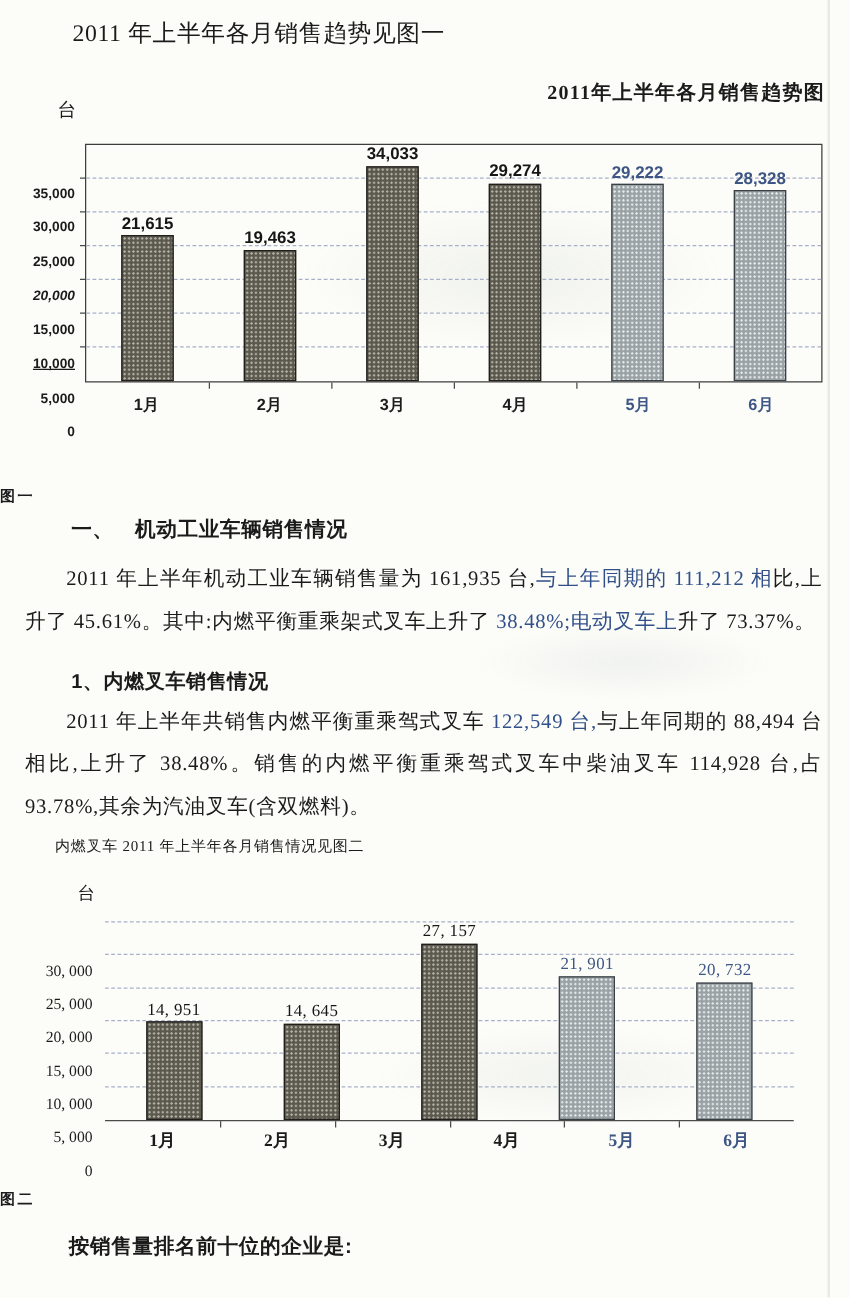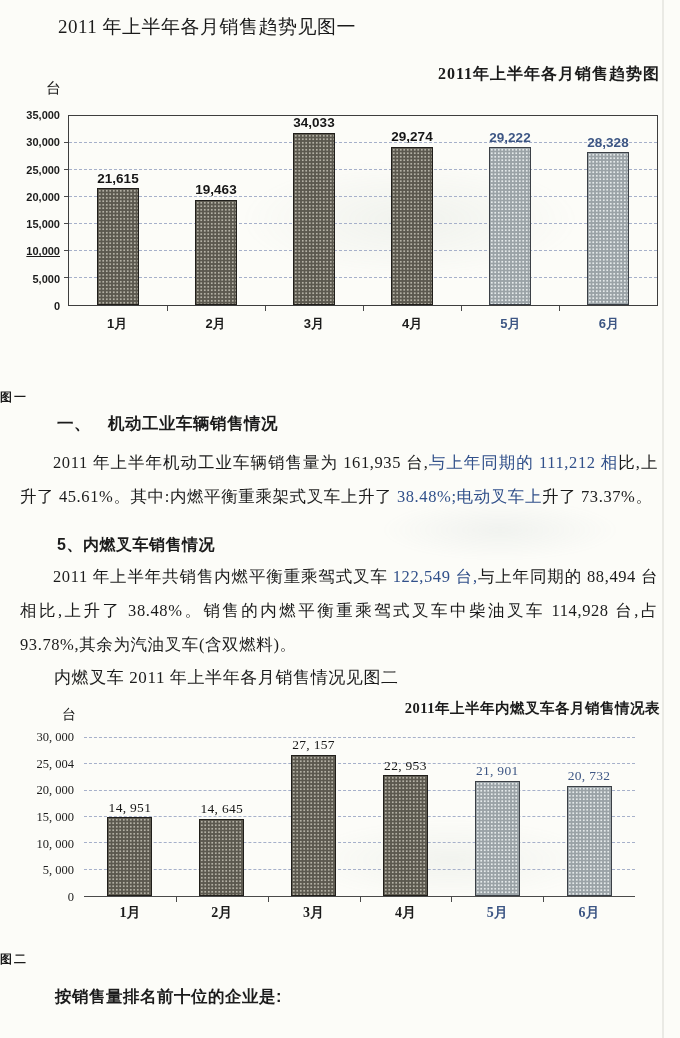--- a/index.html
+++ b/index.html
@@ -56,21 +56,21 @@
     background-image:radial-gradient(rgba(242,246,246,.85) .8px,transparent 1.05px);
     background-size:3.5px 3.5px;}
   .bval{line-height:1;white-space:nowrap;margin-bottom:3px;color:#161616;}
   .chart-a .bval{font-family:"Liberation Sans","DejaVu Sans",sans-serif;font-weight:700;font-size:13.5px;}
   .chart-b .bval{font-size:13.5px;letter-spacing:.3px;}
   .bval.blue{color:#3d5684;}
 
   .ylab{position:absolute;}
   .chart-a .ylab{left:0;top:55px;width:62px;height:191px;font-family:"Liberation Sans","DejaVu Sans",sans-serif;font-weight:700;font-size:11px;}
   .chart-b .ylab{left:0;top:42px;width:78px;height:160px;font-size:12.5px;}
-  .ylab span{position:absolute;transform:translateY(-50%);white-space:nowrap;}
+  .ylab span{position:absolute;transform:translateY(-50%);white-space:nowrap;margin-top:40px;}
   .chart-a .ylab span{right:2px;}
   .chart-b .ylab span{right:4px;}
 
   .xlab{position:absolute;display:flex;}
   .chart-a .xlab{left:68px;top:255px;width:590px;font-family:"Liberation Sans","DejaVu Sans",sans-serif;font-weight:700;font-size:13px;}
   .chart-b .xlab{left:84px;top:209px;width:551px;font-size:14px;font-weight:600;}
   .xlab .xl{flex:1;text-align:center;}
   .xl.blue{color:#3d5684;}
 
   .tick{position:absolute;bottom:-6px;width:1px;height:5px;background:#4a4a4a;}
@@ -79,41 +79,41 @@
   .fig-cap{font-size:12px;font-weight:600;letter-spacing:2px;}
   .cap1{margin-top:53px;}
   .cap2{margin-top:24px;}
 
   .h-sec{font-family:Liberation Mono, monospace;font-weight:700;font-size:16.5px;margin:7px 20px 0 57px;letter-spacing:.5px;}
   .h-sub{font-family:"Liberation Sans","DejaVu Sans",sans-serif;font-weight:700;font-size:16px;margin:21px 20px 0 57px;letter-spacing:.5px;}
   .h-bot{font-family:"Liberation Sans","DejaVu Sans",sans-serif;font-weight:700;font-size:16.5px;margin:18px 20px 0 55px;letter-spacing:.5px;}
 
   .body-p{font-size:16.5px;line-height:34px;text-align:justify;margin:11px 22px 0 20px;text-indent:2em;letter-spacing:.6px;}
   .p2{margin-top:4px;}
-  .lead-line{font-size:17px;line-height:31px;margin:0 22px 0 20px;text-indent:2em;letter-spacing:.6px;}
+  .lead-line{font-size:12px;line-height:31px;margin:0 22px 0 20px;text-indent:2em;letter-spacing:.6px;}
   .blue-text{color:var(--blue);}
 </style>
 </head>
 <body>
 
 <div class="smudge s1"></div>
 <div class="smudge s2"></div>
 <div class="smudge s3"></div>
 <div class="edge"></div>
 
 <p class="intro">2011 年上半年各月销售趋势见图一</p>
 
 <section class="chart-block chart-a">
   <div class="c-title">2011年上半年各月销售趋势图</div>
   <div class="c-unit">台</div>
   <div class="ylab" id="ylab0">
       <span style="top: 0%;">35,000</span>
       <span style="top: 14.2857%;">30,000</span>
       <span style="top: 28.5714%;">25,000</span>
-      <span style="top: 42.8571%;">20,000</span>
+      <span style="top: 42.8571%; font-style: italic;">20,000</span>
       <span style="top: 57.1429%;">15,000</span>
       <span style="top: 71.4286%; text-decoration: underline;">10,000</span>
       <span style="top: 85.7143%;">5,000</span>
       <span style="top: 100%;">0</span>
     </div>
   <div class="plot" id="plot0">
       <div class="grid" style="bottom: 14.2857%;"></div>
       <div class="grid" style="bottom: 28.5714%;"></div>
       <div class="grid" style="bottom: 42.8571%;"></div>
       <div class="grid" style="bottom: 57.1429%;"></div>
@@ -164,30 +164,29 @@
       <div class="xl">4月</div>
       <div class="xl blue">5月</div>
       <div class="xl blue">6月</div>
     </div>
 </section>
 <div class="fig-cap cap1">图一</div>
 
 <h2 class="h-sec">一、　机动工业车辆销售情况</h2>
 <p class="body-p"><span>2011 年上半年机动工业车辆销售量为 161,935 台,</span><span class="blue-text">与上年同期的 111,212 相</span><span>比,上升了 45.61%。其中:内燃平衡重乘架式叉车上升了 </span><span class="blue-text">38.48%;电动叉车上</span><span>升了 73.37%。</span></p>
 
-<h3 class="h-sub">5、内燃叉车销售情况</h3>
+<h3 class="h-sub">1、内燃叉车销售情况</h3>
 <p class="body-p p2"><span>2011 年上半年共销售内燃平衡重乘驾式叉车 </span><span class="blue-text">122,549 台,</span><span>与上年同期的 88,494 台相比,上升了 38.48%。销售的内燃平衡重乘驾式叉车中柴油叉车 114,928 台,占 93.78%,其余为汽油叉车(含双燃料)。</span></p>
 <p class="lead-line">内燃叉车 2011 年上半年各月销售情况见图二</p>
 
 <section class="chart-block chart-b">
-  <div class="c-title">2011年上半年内燃叉车各月销售情况表</div>
   <div class="c-unit">台</div>
   <div class="ylab" id="ylab1">
       <span style="top: 0%;">30, 000</span>
-      <span style="top: 16.6667%;">25, 004</span>
+      <span style="top: 16.6667%;">25, 000</span>
       <span style="top: 33.3333%;">20, 000</span>
       <span style="top: 50%;">15, 000</span>
       <span style="top: 66.6667%;">10, 000</span>
       <span style="top: 83.3333%;">5, 000</span>
       <span style="top: 100%;">0</span>
     </div>
   <div class="plot" id="plot1">
       <div class="grid" style="bottom: 16.6667%;"></div>
       <div class="grid" style="bottom: 33.3333%;"></div>
       <div class="grid" style="bottom: 50%;"></div>
@@ -200,24 +199,20 @@
         </div>
         <div class="slot">
           <span class="bval">14, 645</span>
           <div class="bar dark" style="height: 48.8167%;"></div>
         </div>
         <div class="slot">
           <span class="bval">27, 157</span>
           <div class="bar dark" style="height: 90.5233%;"></div>
         </div>
         <div class="slot">
-          <span class="bval">22, 953</span>
-          <div class="bar dark" style="height: 76.51%;"></div>
-        </div>
-        <div class="slot">
           <span class="bval blue">21, 901</span>
           <div class="bar light" style="height: 73.0033%;"></div>
         </div>
         <div class="slot">
           <span class="bval blue">20, 732</span>
           <div class="bar light" style="height: 69.8067%;"></div>
         </div>
       </div>
       <div class="tick" style="left: 16.6667%;"></div>
       <div class="tick" style="left: 33.3333%;"></div>

